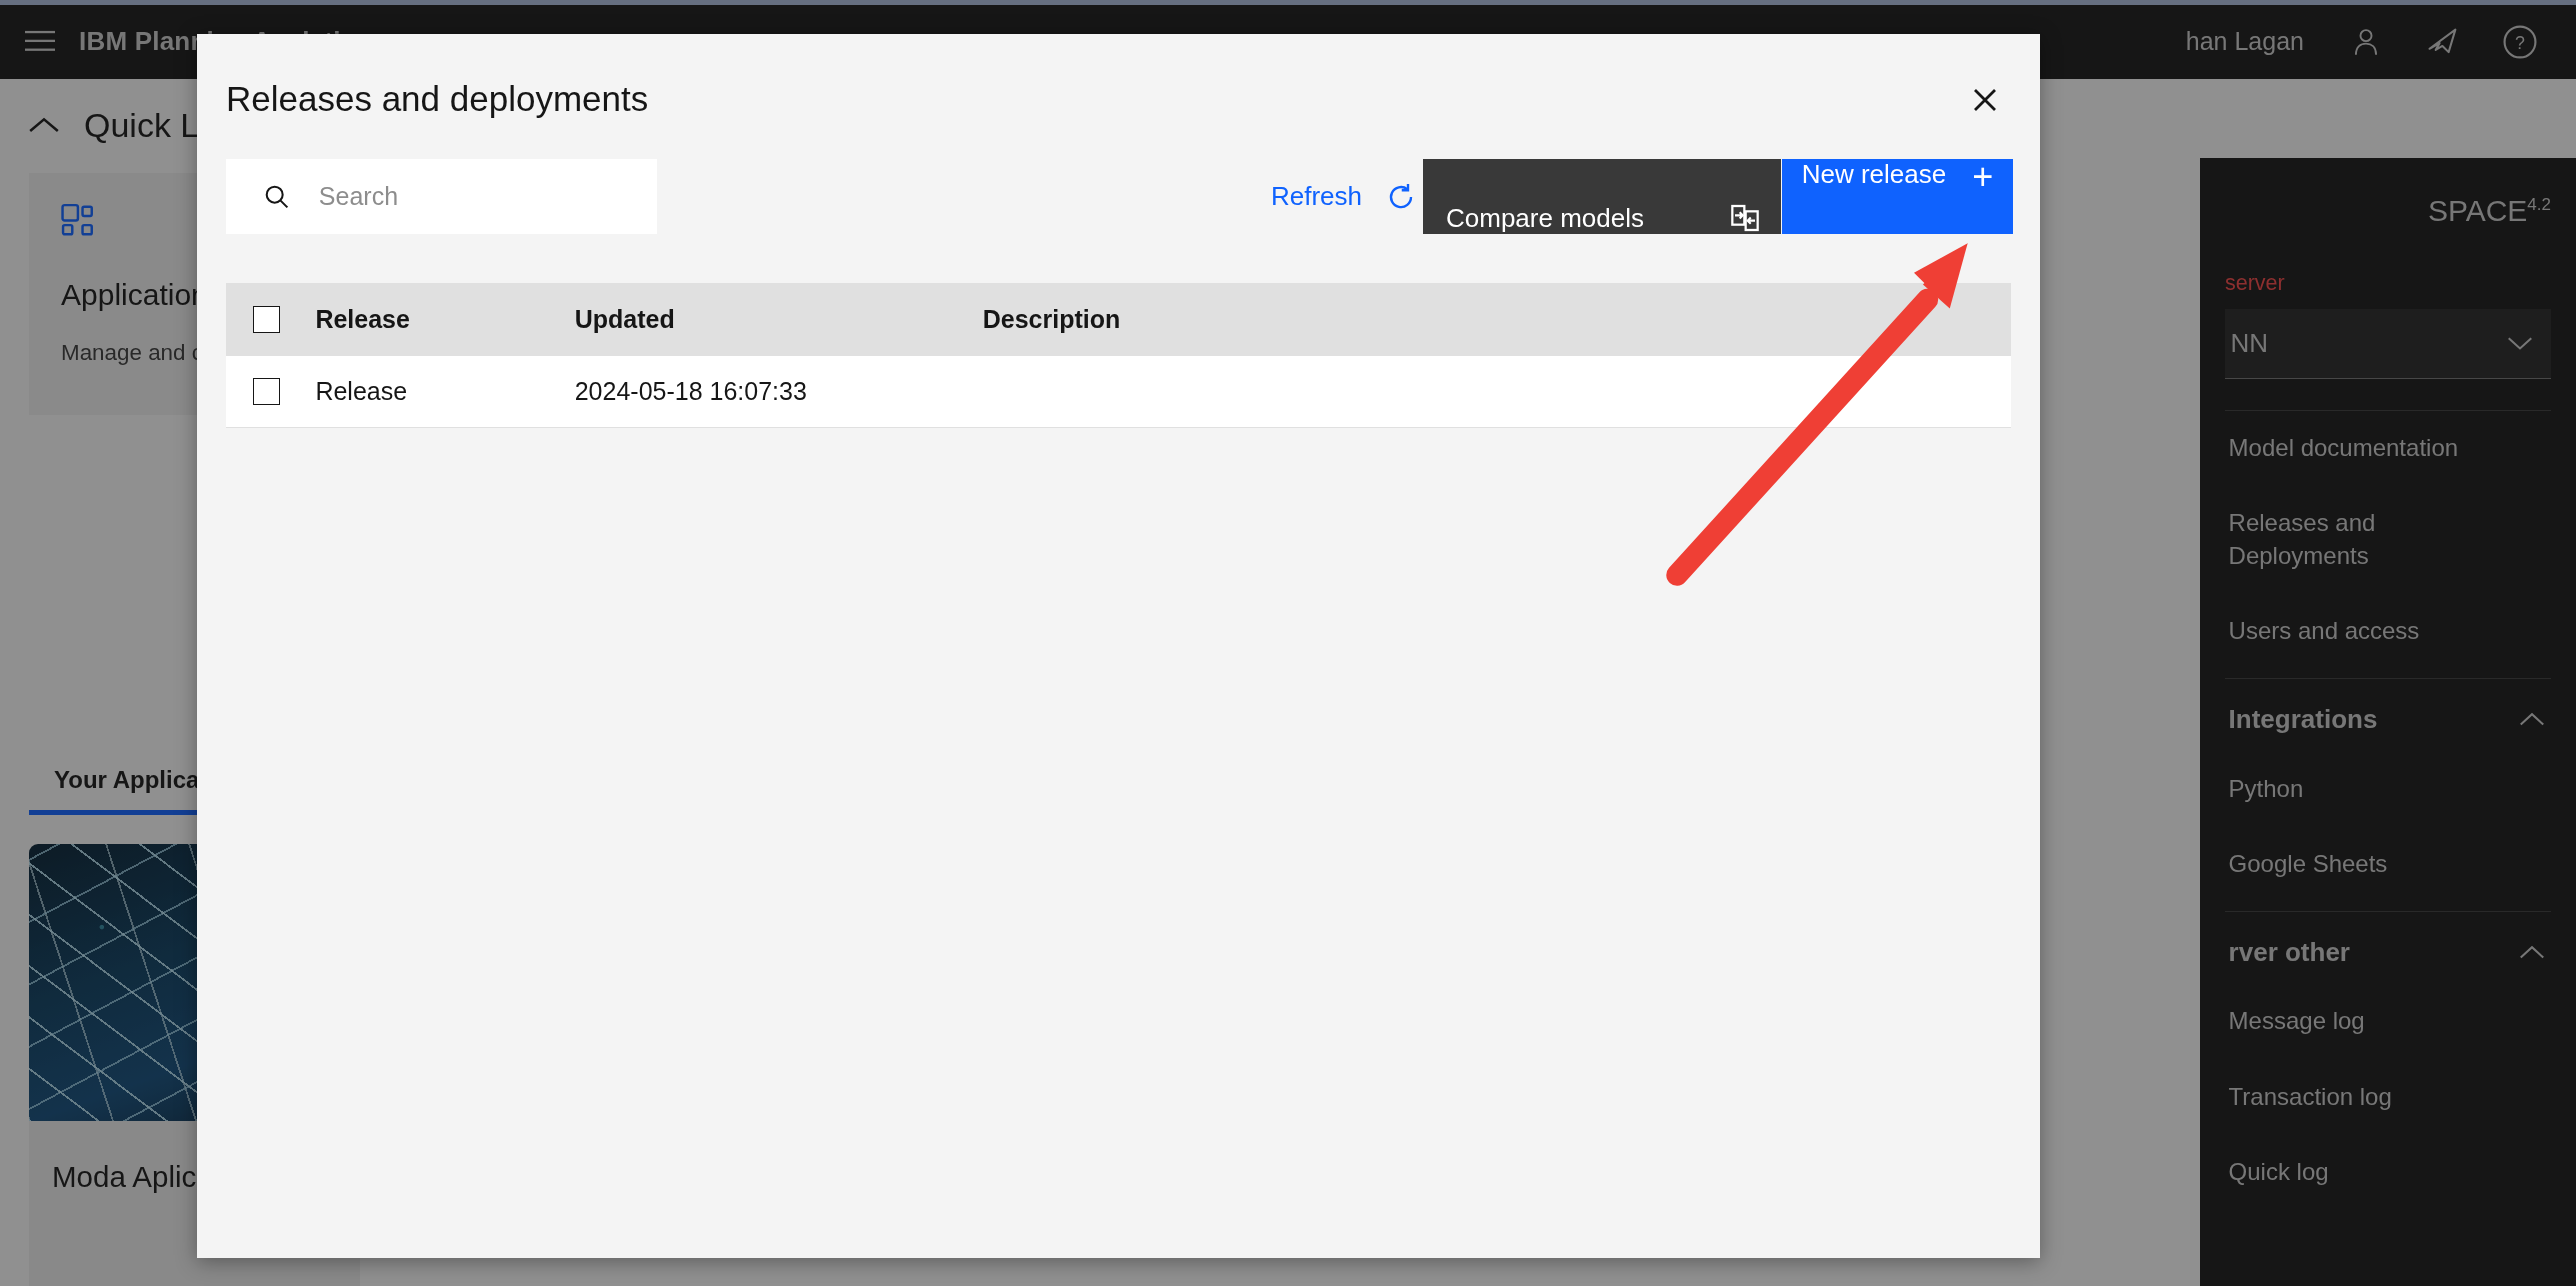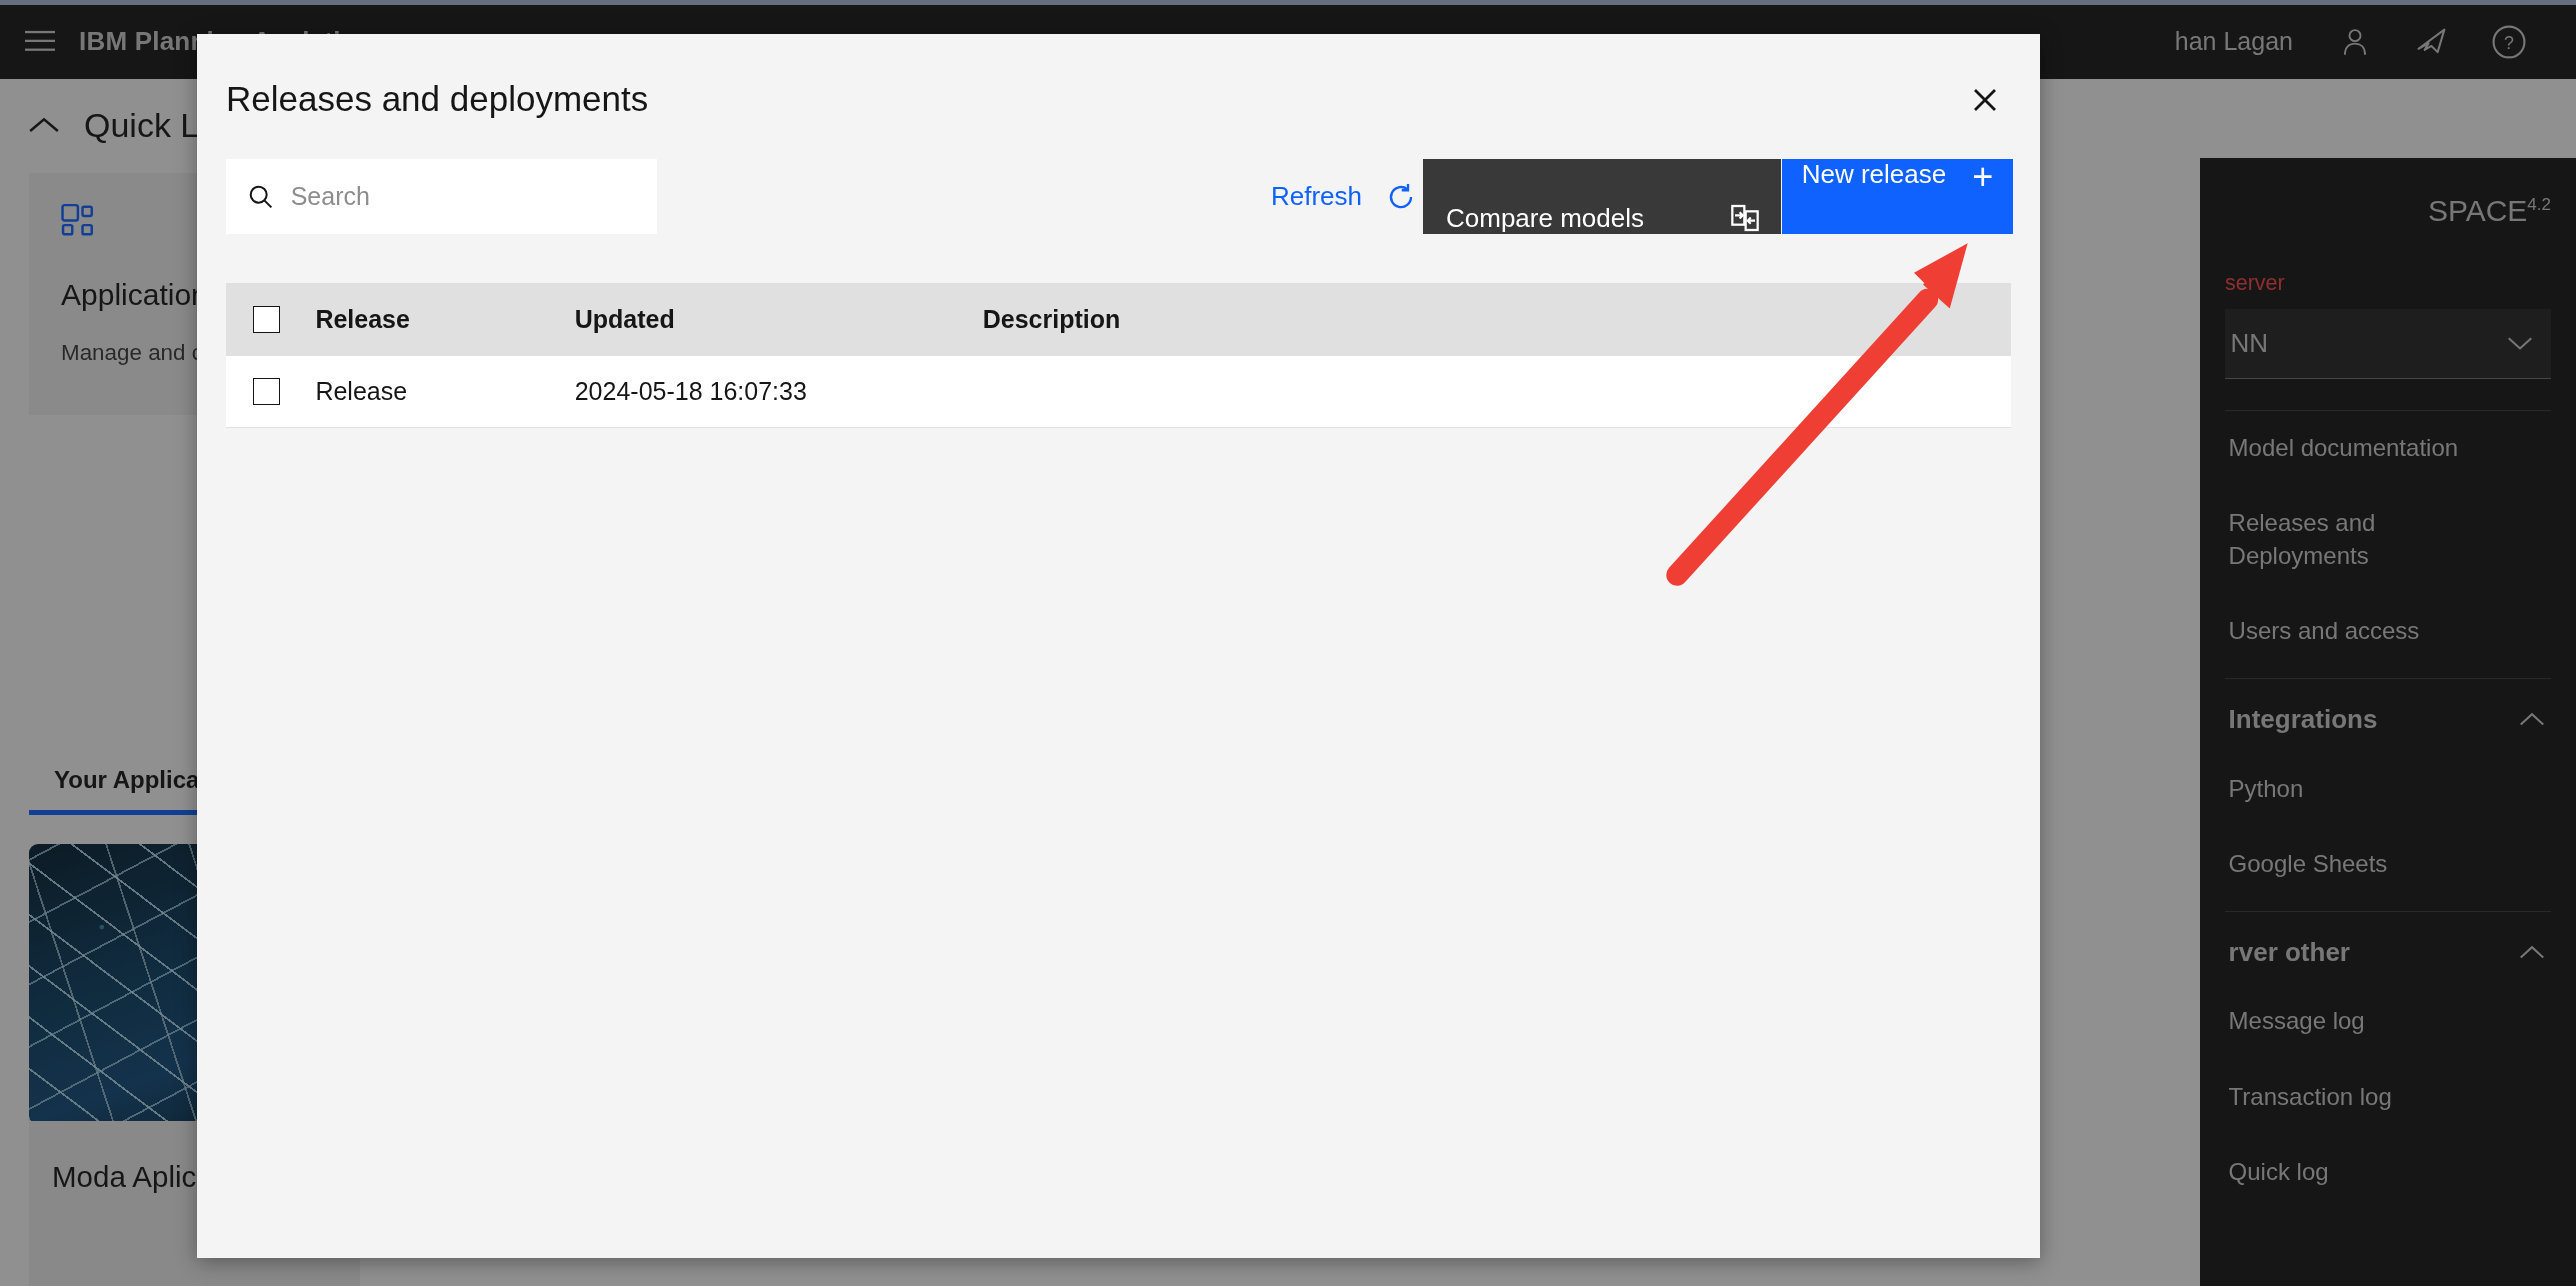--- a/index.html
+++ b/index.html
@@ -24,21 +24,21 @@
   .hamburger {
     width: 79px; height: 74px; display:flex; align-items:center; justify-content:center;
     cursor: pointer;
   }
   .hamburger svg { display:block; }
   .brand {
     color: #c6c6c6; font-size: 26px; font-weight: 600; letter-spacing: 0.2px;
     white-space: nowrap;
   }
   .header-right {
-    margin-left: auto; display:flex; align-items:center; gap: 0px; padding-right: 29px;
+    margin-left: auto; display:flex; align-items:center; gap: 0px; padding-right: 18px;
   }
   .user-name { color:#c6c6c6; font-size: 25px; margin-right: 23px; white-space: nowrap; }
   .hdr-icon {
     width: 77px; height: 74px; display:flex; align-items:center; justify-content:center; cursor:pointer;
   }
 
   
   .page-body { position:absolute; top:79px; left:0; width:2576px; height:1208px; }
 
   .quick-launch-header {
@@ -119,21 +119,21 @@
     position:absolute; left:29px; top:45px; font-size:35px; color:#161616; font-weight:400; white-space:nowrap;
   }
   .modal-close {
     position:absolute; right:21.5px; top:32px; width:68px; height:68px;
     display:flex; align-items:center; justify-content:center; cursor:pointer;
   }
 
   .toolbar { position:absolute; left:0; top:125px; width:1843px; height:82px; }
   .search-box {
     position:absolute; left:29px; top:0; width:431px; height:75px;
-    background:#fff; display:flex; align-items:center; padding-left:19.7px; gap:16px; cursor:text;
+    background:#fff; display:flex; align-items:center; padding-left:19.7px; gap:28px; cursor:text;justify-content:center;
   }
   .search-input {
     border:0; outline:0; background:transparent;
     font-family:"Liberation Sans", sans-serif; font-size:25px; color:#161616; width: 322px;
   }
   .search-input::placeholder { color:#8d8d8d; }
 
   .refresh-btn {
     position:absolute; right:624px; top:0; height:75px;
     display:flex; align-items:center; gap:24px; color:#0f62fe; font-size:26px; cursor:pointer;

